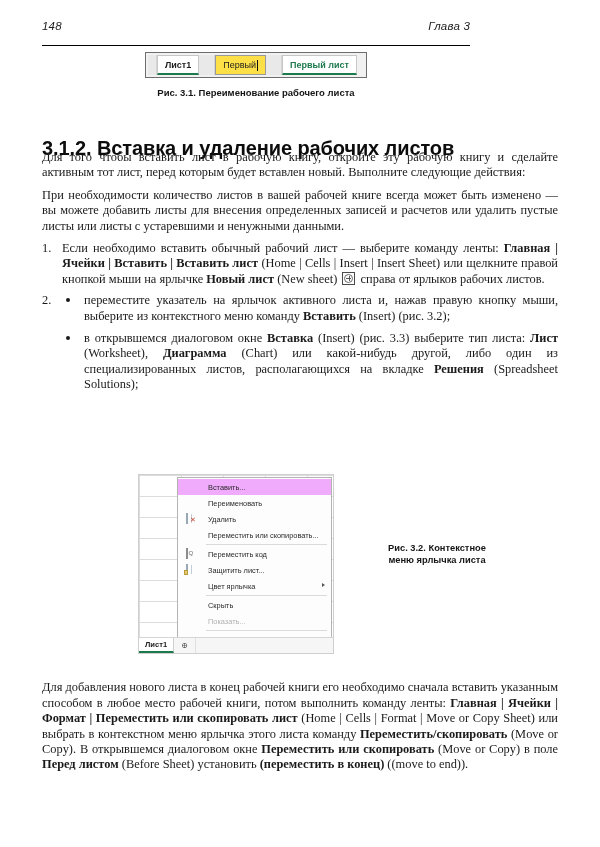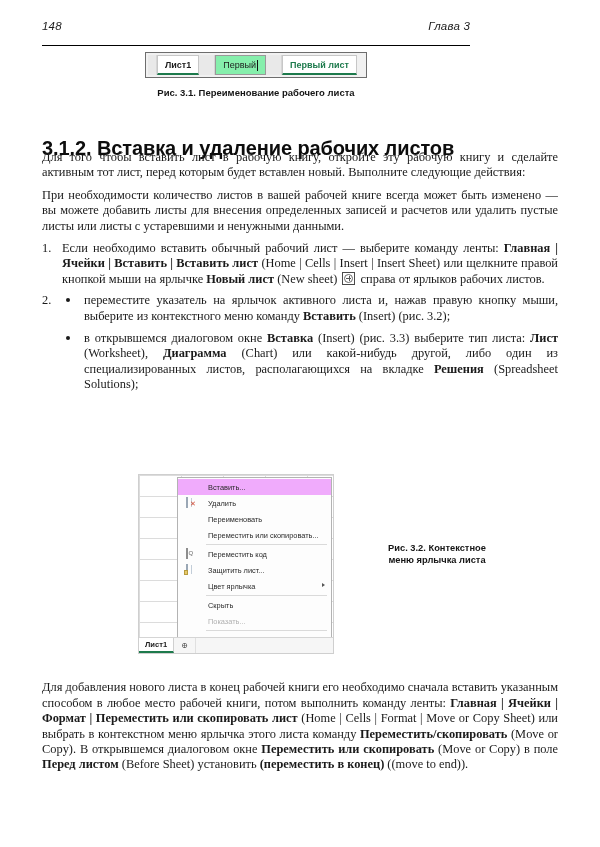--- a/index.html
+++ b/index.html
@@ -70,21 +70,21 @@
     font-family: "Liberation Sans", "DejaVu Sans", sans-serif;
     font-size: 9px;
     font-weight: bold;
     color: #1d1d1d;
     padding: 0 7px;
     white-space: nowrap;
   }
   .sheet-tab.editing {
     border: 1px solid #9a9a9a;
     border-bottom: 1px solid #9a9a9a;
-    background: #86efac;
+    background: #fde047;
     font-weight: normal;
     position: relative;
   }
   .sheet-tab.editing .caret {
     display: inline-block;
     width: 1px;
     height: 11px;
     background: #111;
     margin-left: 1px;
   }
@@ -371,25 +371,25 @@
   </div>
 
   <div class="fig32-block">
     <div class="excel-shot">
       <div class="grid-bg"></div>
       <div class="ctx-menu" id="ctx-menu">
           <div class="ctx-item highlight">
             <span>Вставить...</span>
           </div>
           <div class="ctx-item">
+            <span>Переименовать</span>
+          </div>
+          <div class="ctx-item">
             <span class="ctx-icon"><span class="ico-box"><span class="cellline"></span><span class="cellvert"></span></span><span class="ico-x">✕</span></span>
             <span>Удалить</span>
-          </div>
-          <div class="ctx-item">
-            <span>Переименовать</span>
           </div>
           <div class="ctx-item">
             <span>Переместить или скопировать...</span>
           </div>
           <div class="ctx-sep"></div>
           <div class="ctx-item">
             <span class="ctx-icon"><span class="ico-code"><span class="q">Q</span></span></span>
             <span>Переместить код</span>
           </div>
           <div class="ctx-item">

